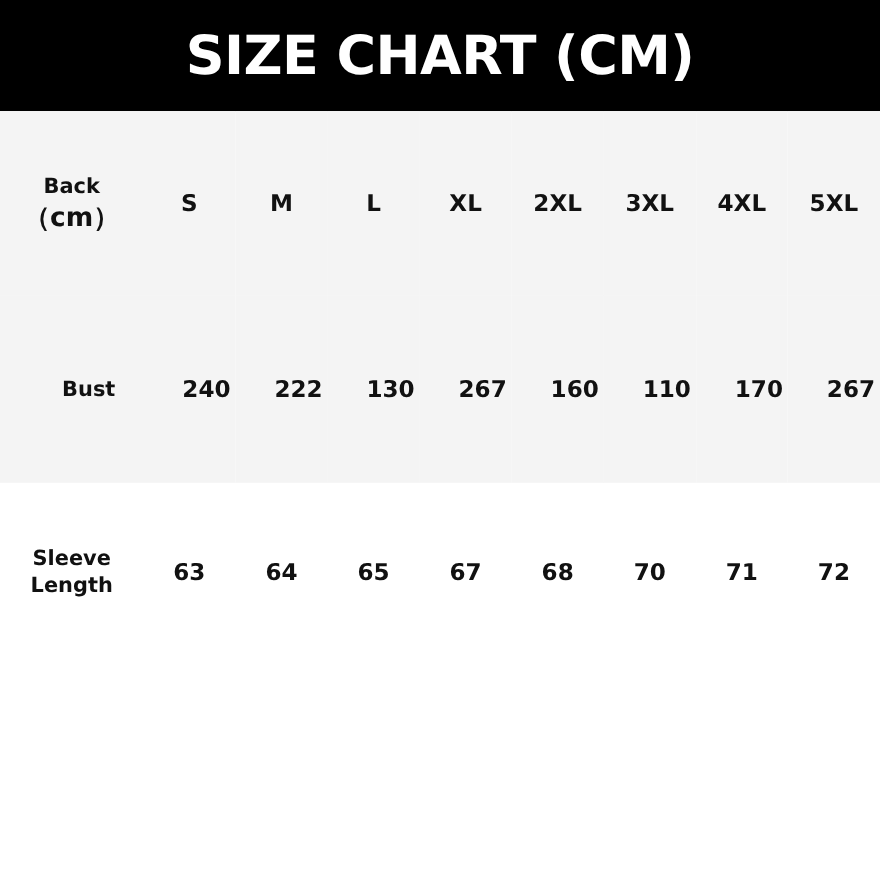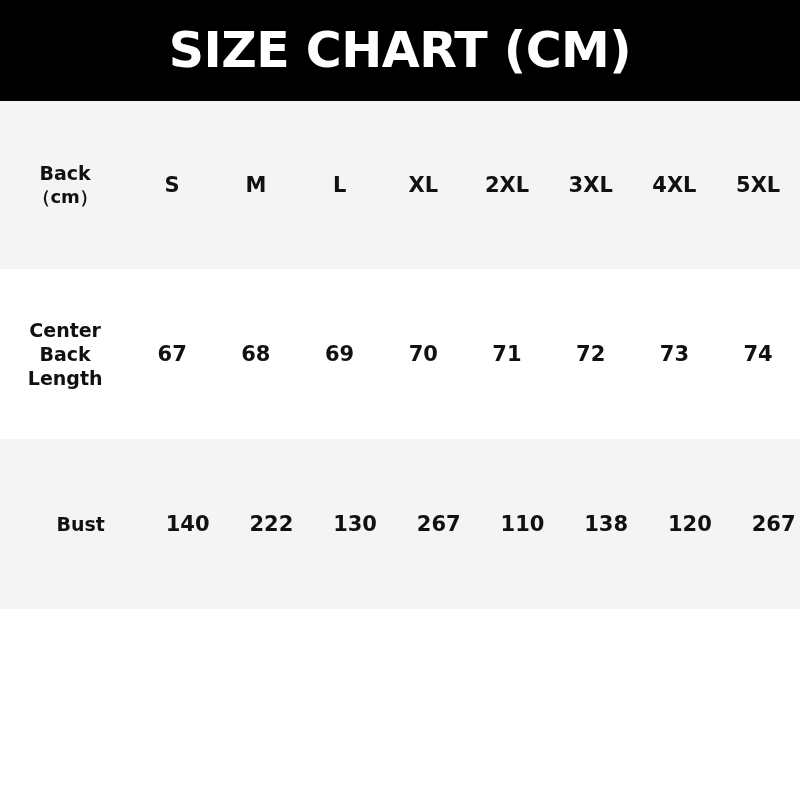--- a/index.html
+++ b/index.html
@@ -57,21 +57,21 @@
   tr.header-row td {
     height: 166px;
     background: #f4f4f4;
     font-size: 21px;
   }
   tr.header-row td.label-cell {
     font-size: 19px;
     line-height: 1.25;
   }
   tr.header-row td.label-cell .sub {
-    font-size: 18px;
+    font-size: 24px;
   }
 
   
   tr.data-row td {
     height: 168px;
     font-size: 21px;
   }
   tr.row-white td { background: #ffffff; }
   tr.row-grey td { background: #f4f4f4; padding-left: 32px; }
 
@@ -116,47 +116,46 @@
         <td>S</td>
         <td>M</td>
         <td>L</td>
         <td>XL</td>
         <td>2XL</td>
         <td>3XL</td>
         <td>4XL</td>
         <td>5XL</td>
       </tr>
 
-      <tr class="data-row row-white r-cbl">
-        <td class="label-cell">
-          <div>Center</div>
-          <div>Back</div>
-          <div>Length</div>
-        </td>
-        <td>67</td>
-        <td>68</td>
-        <td>69</td>
-        <td>70</td>
-        <td>71</td>
-        <td>72</td>
-        <td>73</td>
-        <td>74</td>
-      </tr>
 
       <tr class="data-row row-grey r-bust">
         <td class="label-cell">
           <div>Bust</div>
         </td>
-        <td>140</td>
+        <td>240</td>
         <td>222</td>
         <td>130</td>
         <td>267</td>
+        <td>160</td>
         <td>110</td>
-        <td>138</td>
-        <td>120</td>
+        <td>170</td>
         <td>267</td>
       </tr>
 
+      <tr class="data-row row-white r-sleeve">
+        <td class="label-cell">
+          <div>Sleeve</div>
+          <div>Length</div>
+        </td>
+        <td>63</td>
+        <td>64</td>
+        <td>65</td>
+        <td>67</td>
+        <td>68</td>
+        <td>70</td>
+        <td>71</td>
+        <td>72</td>
+      </tr>
     </tbody>
   </table>
 
   <div class="strip-bottom"></div>
 </div>
 
 </body></html>

